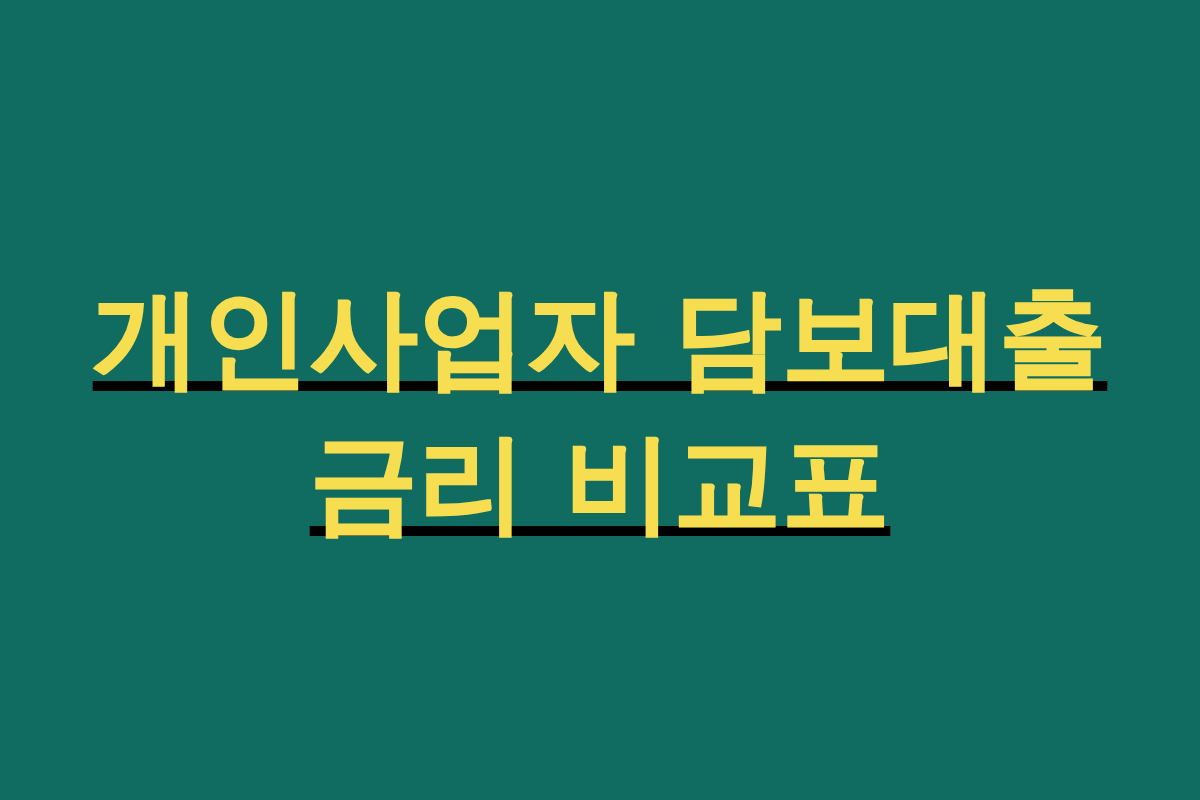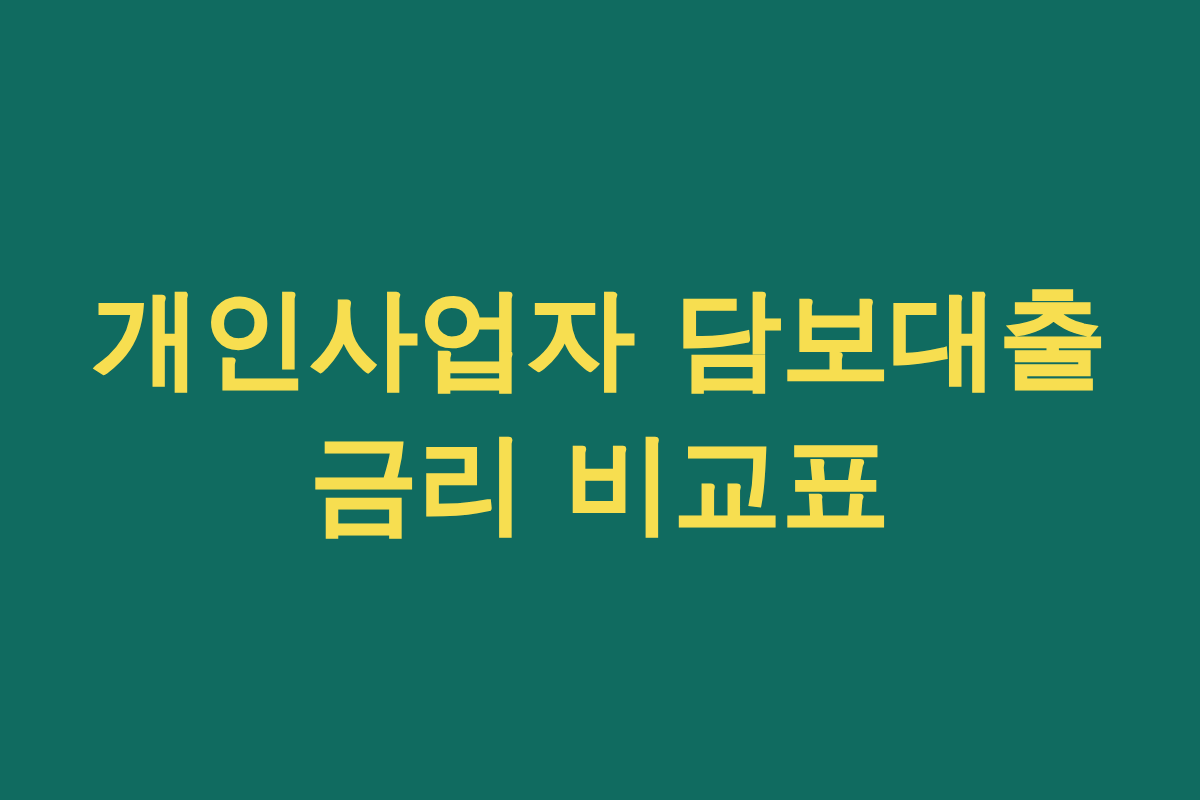--- a/index.html
+++ b/index.html
@@ -29,20 +29,21 @@
   }
 
   
   .headline-block {
     width: 1060px;
     margin: 0;
     padding: 0;
     text-align: center;
     
     transform: translateY(11px);
+    text-decoration: underline;
   }
 
   .headline {
     margin: 0;
     padding: 0;
     color: #F7DE50;
     font-family: "DejaVu Sans", "Liberation Sans", sans-serif;
     font-size: 108px;
     font-weight: 700;
     line-height: 1.34;

